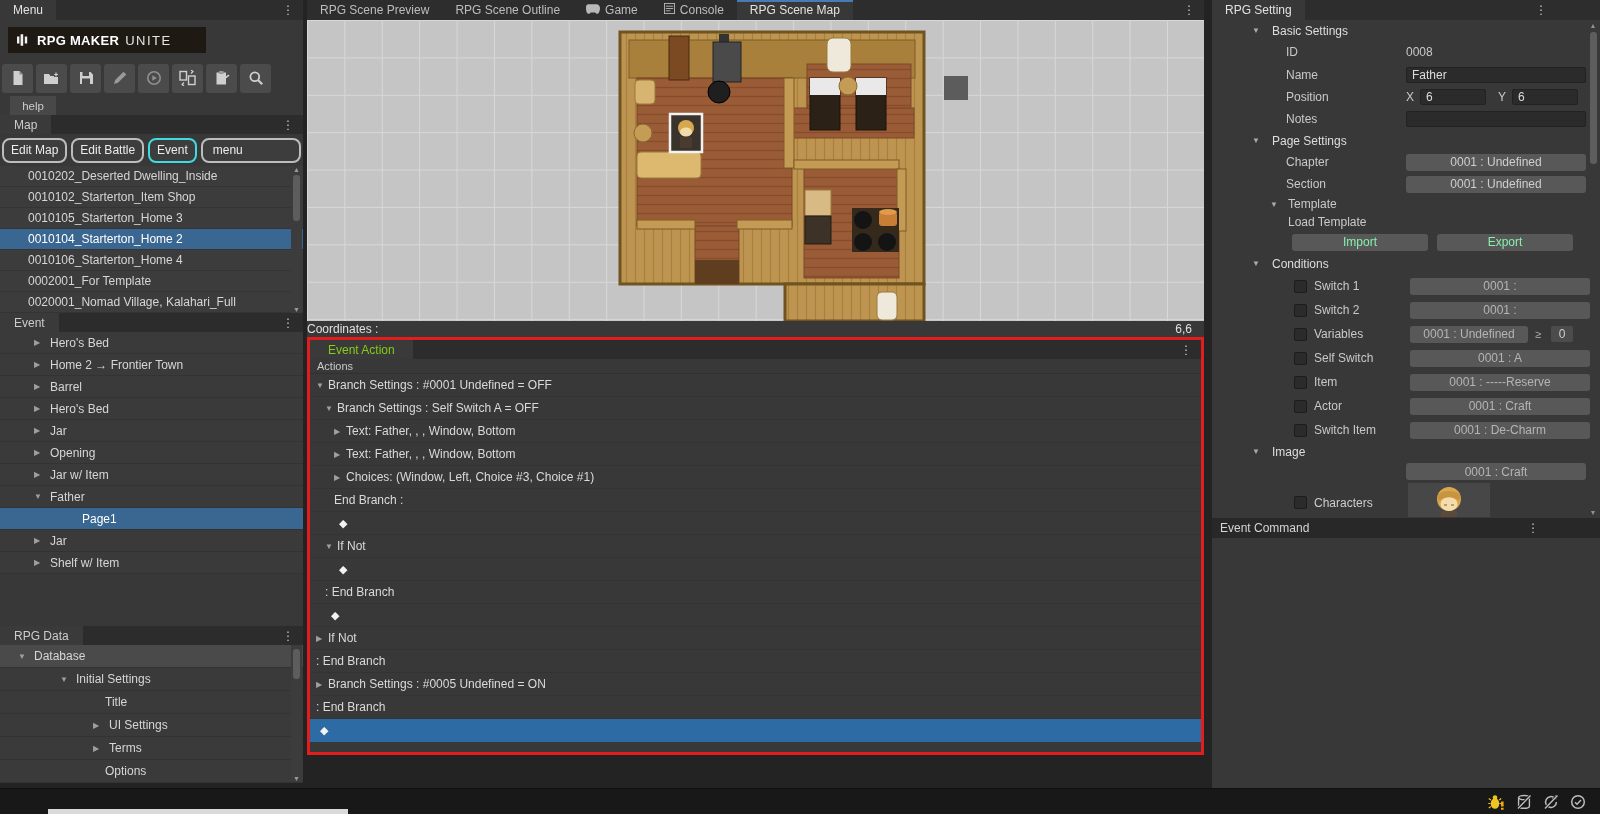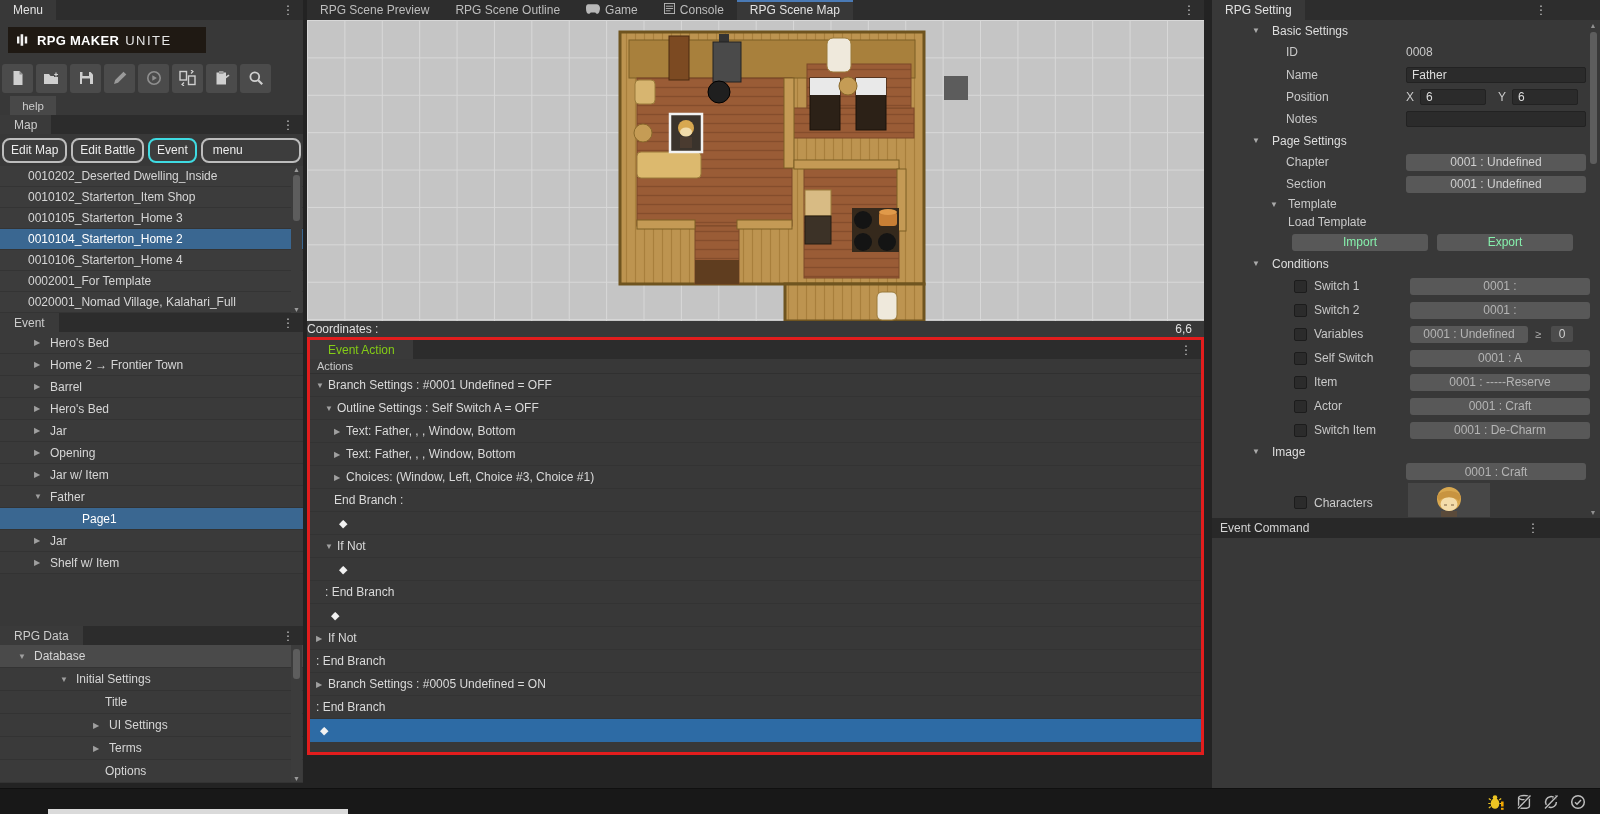--- a/index.html
+++ b/index.html
@@ -411,21 +411,21 @@
     <div class="kebab">⋮</div>
   </div>
   <div class="ea-head">Actions</div>
 
   <div class="ea-row lvl0">
       <span class="arr">▼</span>
       <span class="txt">Branch Settings : #0001 Undefined = OFF</span>
     </div>
   <div class="ea-row lvl1">
       <span class="arr">▼</span>
-      <span class="txt">Outline Settings : Self Switch A = OFF</span>
+      <span class="txt">Branch Settings : Self Switch A = OFF</span>
     </div>
   <div class="ea-row lvl2">
       <span class="arr">▶</span>
       <span class="txt">Text: Father, , , Window, Bottom</span>
     </div>
   <div class="ea-row lvl2">
       <span class="arr">▶</span>
       <span class="txt">Text: Father, , , Window, Bottom</span>
     </div>
   <div class="ea-row lvl2">

